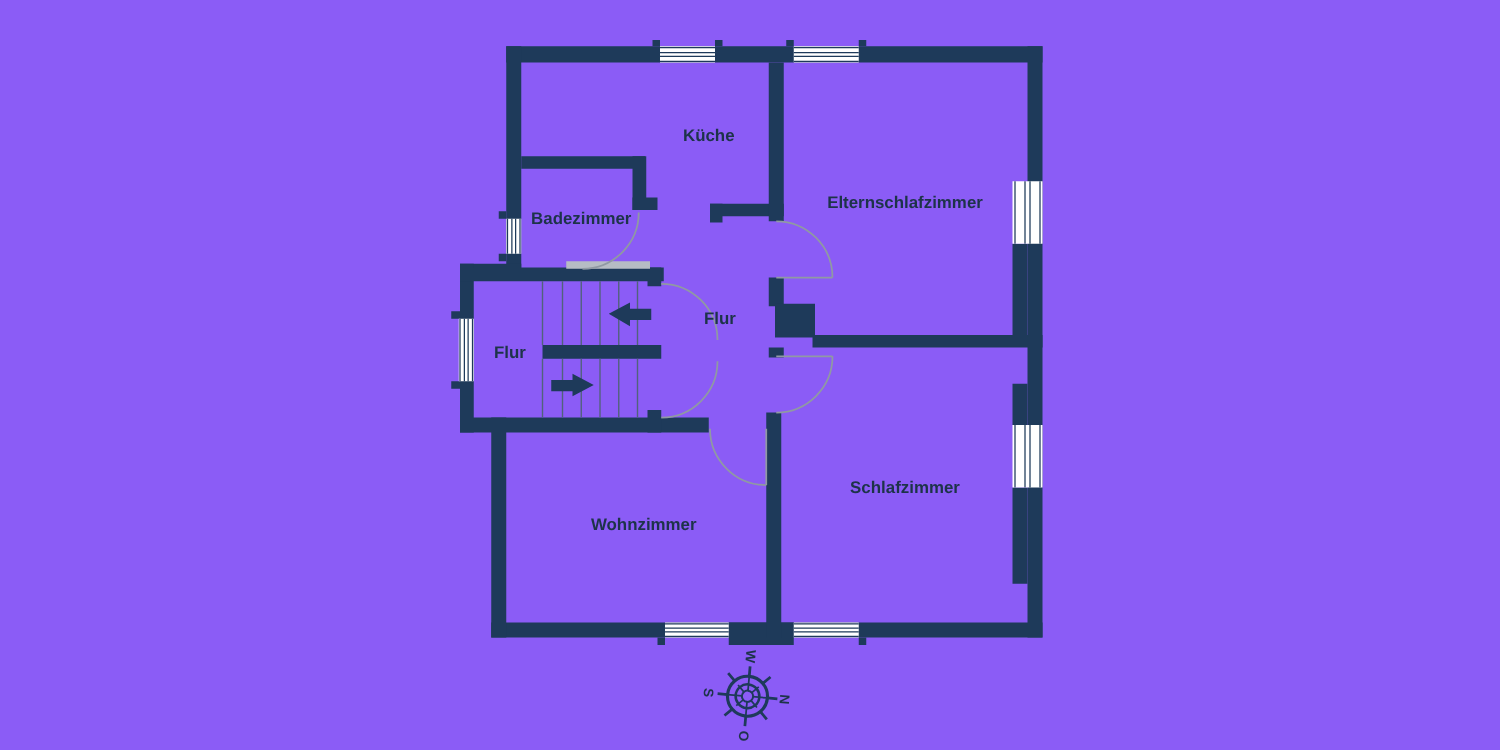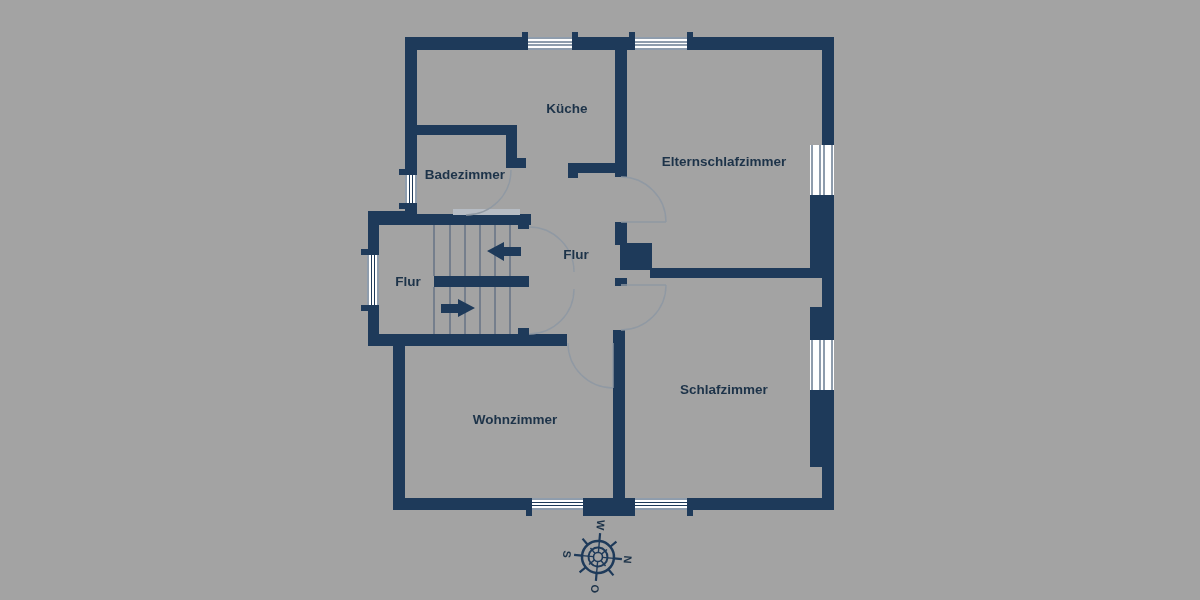--- a/index.html
+++ b/index.html
@@ -1,16 +1,16 @@
 <!DOCTYPE html>
 <html><head>
 <meta charset="utf-8">
 <style>
   html,body{margin:0;padding:0;background:#ffffff;}
-  .stage{position:relative;width:1200px;height:600px;background:#a3a3a3;overflow:hidden;}
+  .stage{position:relative;width:1200px;height:600px;background:#8b5cf6;overflow:hidden;}
   svg{display:block;}
   .w{fill:#1e3a5a;}
   .room-label{font:700 13.5px "Liberation Sans",sans-serif;fill:#1d3349;text-anchor:middle;}
   .compass-letter{font:700 11px "Liberation Sans",sans-serif;fill:#1d3349;text-anchor:middle;}
   .win-line{stroke:#1e3a5a;stroke-width:1;fill:none;}
   .win-box{fill:#ffffff;}
   .door{stroke:#9099a3;stroke-width:1.4;fill:none;}
   .tread{stroke:#51627b;stroke-width:1.1;}
   .threshold{fill:#b6bcc4;}
   .compass-stroke{stroke:#1e3a5a;fill:none;}

